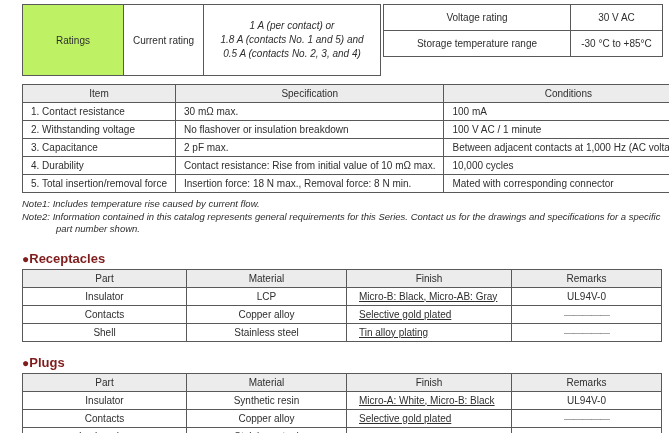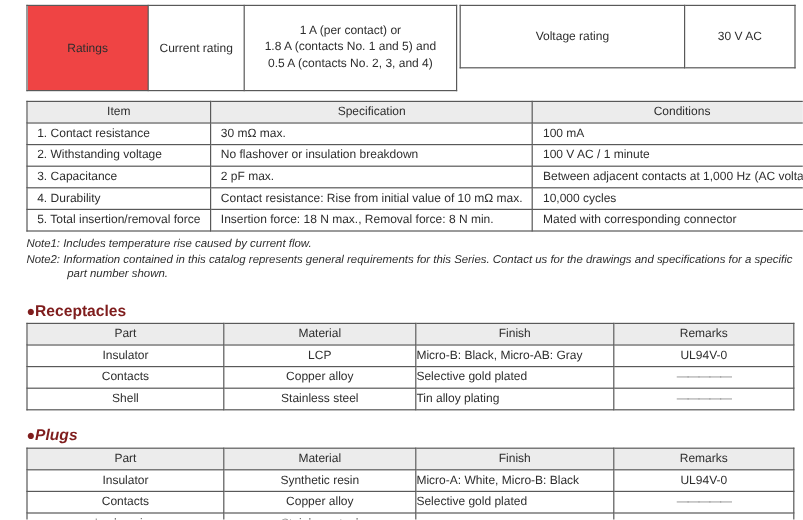--- a/index.html
+++ b/index.html
@@ -28,25 +28,26 @@
 
   
   .top-row {
     padding: 4px 0 0 22px;
     display: flex;
     gap: 2px;
     align-items: stretch;
   }
   .ratings-table { height: 53px; }
   .ratings-table td { text-align: center; }
-  .ratings-table .shaded { background: #ef4444; }
+  .ratings-table .shaded { background: #bef264; }
   .ratings-table .multiline {
     white-space: pre-line;
     line-height: 14px;
     padding: 14px 4px;
+    font-style: italic;
   }
   .env-table { height: 53px; }
   .env-table td { text-align: center; }
 
   
   .spec-table { margin: 8px 0 0 22px; }
   .spec-table td { text-align: left; padding: 2px 8px; }
 
   
   .notes {
@@ -63,26 +64,26 @@
   }
 
   
   .section-heading {
     margin: 15px 0 3px 22px;
     font-size: 13px;
     font-weight: bold;
     color: #7f1d1d;
   }
   .section-heading .bullet { font-size: 12px; }
-  .section-heading.plugs-heading { margin-top: 13px; font-style: italic; }
+  .section-heading.plugs-heading { margin-top: 13px; }
 
   
   .parts-table { margin-left: 22px; }
   .parts-table td { text-align: center; }
-  .parts-table td:nth-child(3) { text-align: left; padding-left: 0; }
+  .parts-table td:nth-child(3) { text-align: left; padding-left: 12px; text-decoration: underline; }
 
   .dash {
     color: #8a8a8a;
     letter-spacing: -1px;
     text-align: center !important;
   }
 </style>
 </head>
 <body>
 
@@ -105,20 +106,24 @@
   </table>
   <table class="env-table">
     <colgroup>
         <col style="width:187px">
         <col style="width:92px">
       </colgroup>
     <tbody>
         <tr>
           <td>Voltage rating</td>
           <td>30 V AC</td>
+        </tr>
+        <tr>
+          <td>Storage temperature range</td>
+          <td>-30 °C to +85°C</td>
         </tr>
       </tbody>
   </table>
 </div>
 
 <table class="spec-table">
   <colgroup>
       <col style="width:143px">
       <col style="width:253px">
       <col style="width:243px">

